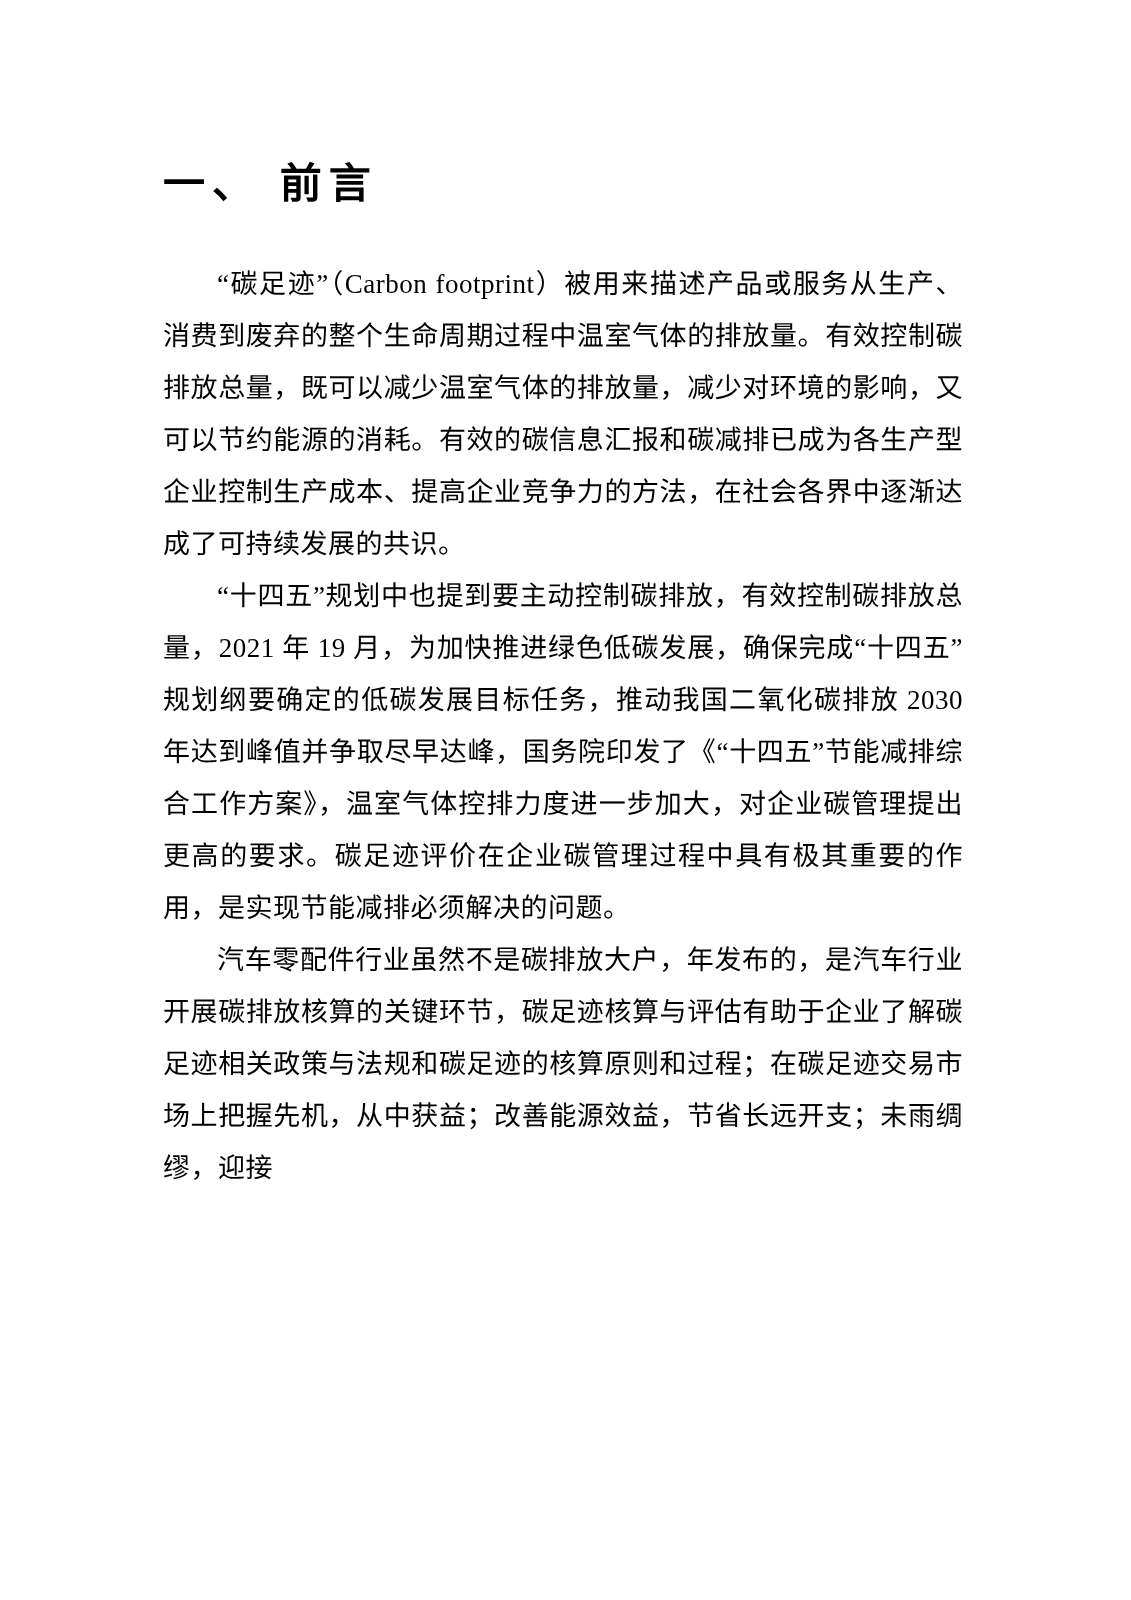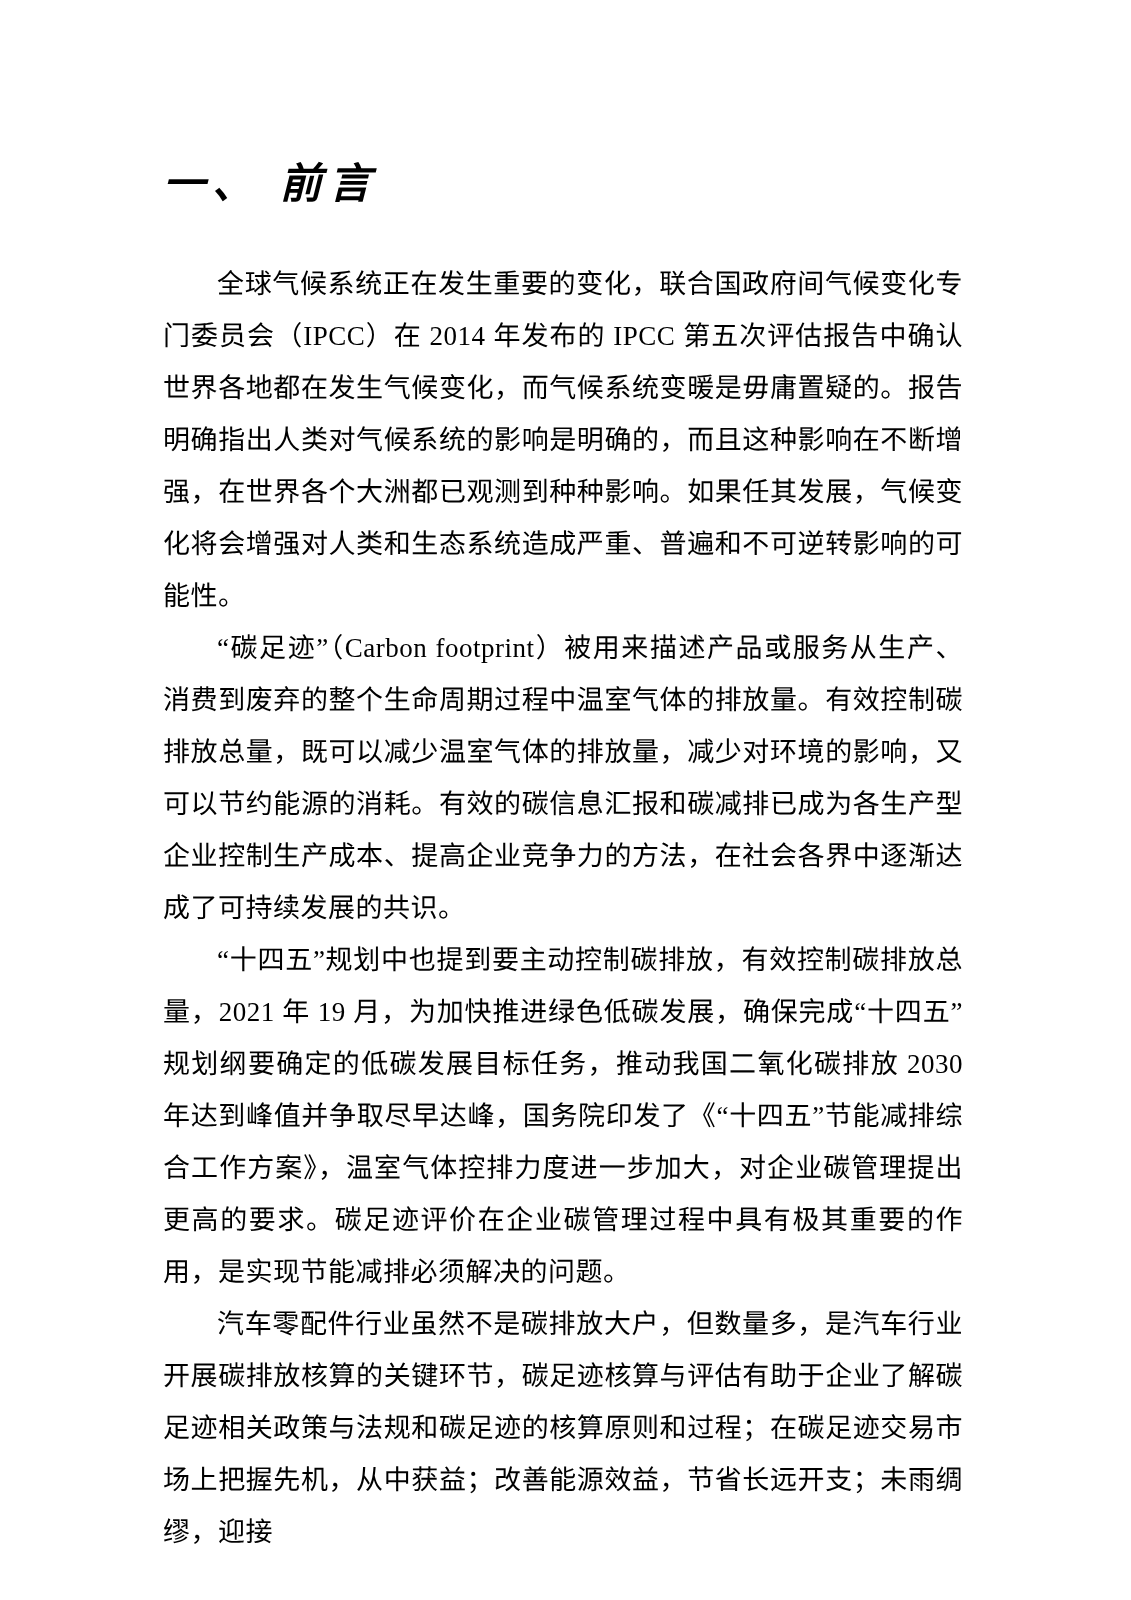--- a/index.html
+++ b/index.html
@@ -26,21 +26,20 @@
   }
   .heading {
     margin: 0 0 42px 0;
     font-family: "Liberation Sans", "DejaVu Sans", sans-serif;
     font-weight: bold;
     font-size: 42px;
     line-height: 64px;
     letter-spacing: 7px;
     color: #000000;
     white-space: pre;
-    font-style: italic;
   }
   .body-text {
     font-family: "Liberation Serif", "DejaVu Serif", serif;
     font-size: 27px;
     line-height: 52px;
     color: #000000;
   }
   .para {
     margin: 0;
     text-indent: 2em;
@@ -48,18 +47,17 @@
     text-justify: inter-ideograph;
     letter-spacing: 0.5px;
   }
 </style>
 </head>
 <body>
 
 <div class="page">
   <h1 class="heading">一、 前言</h1>
   <div class="body-text">
-    <p class="para">全球气候系统正在发生重要的变化，联合国政府间气候变化专门委员会（IPCC）在 2014 年发布的 IPCC 第五次评估报告中确认世界各地都在发生气候变化，而气候系统变暖是毋庸置疑的。报告明确指出人类对气候系统的影响是明确的，而且这种影响在不断增强，在世界各个大洲都已观测到种种影响。如果任其发展，气候变化将会增强对人类和生态系统造成严重、普遍和不可逆转影响的可能性。</p>
     <p class="para">“碳足迹”（Carbon footprint）被用来描述产品或服务从生产、消费到废弃的整个生命周期过程中温室气体的排放量。有效控制碳排放总量，既可以减少温室气体的排放量，减少对环境的影响，又可以节约能源的消耗。有效的碳信息汇报和碳减排已成为各生产型企业控制生产成本、提高企业竞争力的方法，在社会各界中逐渐达成了可持续发展的共识。</p>
     <p class="para">“十四五”规划中也提到要主动控制碳排放，有效控制碳排放总量，2021 年 19 月，为加快推进绿色低碳发展，确保完成“十四五”规划纲要确定的低碳发展目标任务，推动我国二氧化碳排放 2030 年达到峰值并争取尽早达峰，国务院印发了《“十四五”节能减排综合工作方案》，温室气体控排力度进一步加大，对企业碳管理提出更高的要求。碳足迹评价在企业碳管理过程中具有极其重要的作用，是实现节能减排必须解决的问题。</p>
-    <p class="para">汽车零配件行业虽然不是碳排放大户，但数量多，是汽车行业开展碳排放核算的关键环节，碳足迹核算与评估有助于企业了解碳足迹相关政策与法规和碳足迹的核算原则和过程；在碳足迹交易市场上把握先机，从中获益；改善能源效益，节省长远开支；未雨绸缪，迎接</p>
+    <p class="para">汽车零配件行业虽然不是碳排放大户，年发布的，是汽车行业开展碳排放核算的关键环节，碳足迹核算与评估有助于企业了解碳足迹相关政策与法规和碳足迹的核算原则和过程；在碳足迹交易市场上把握先机，从中获益；改善能源效益，节省长远开支；未雨绸缪，迎接</p>
   </div>
 </div>
 
 </body></html>

